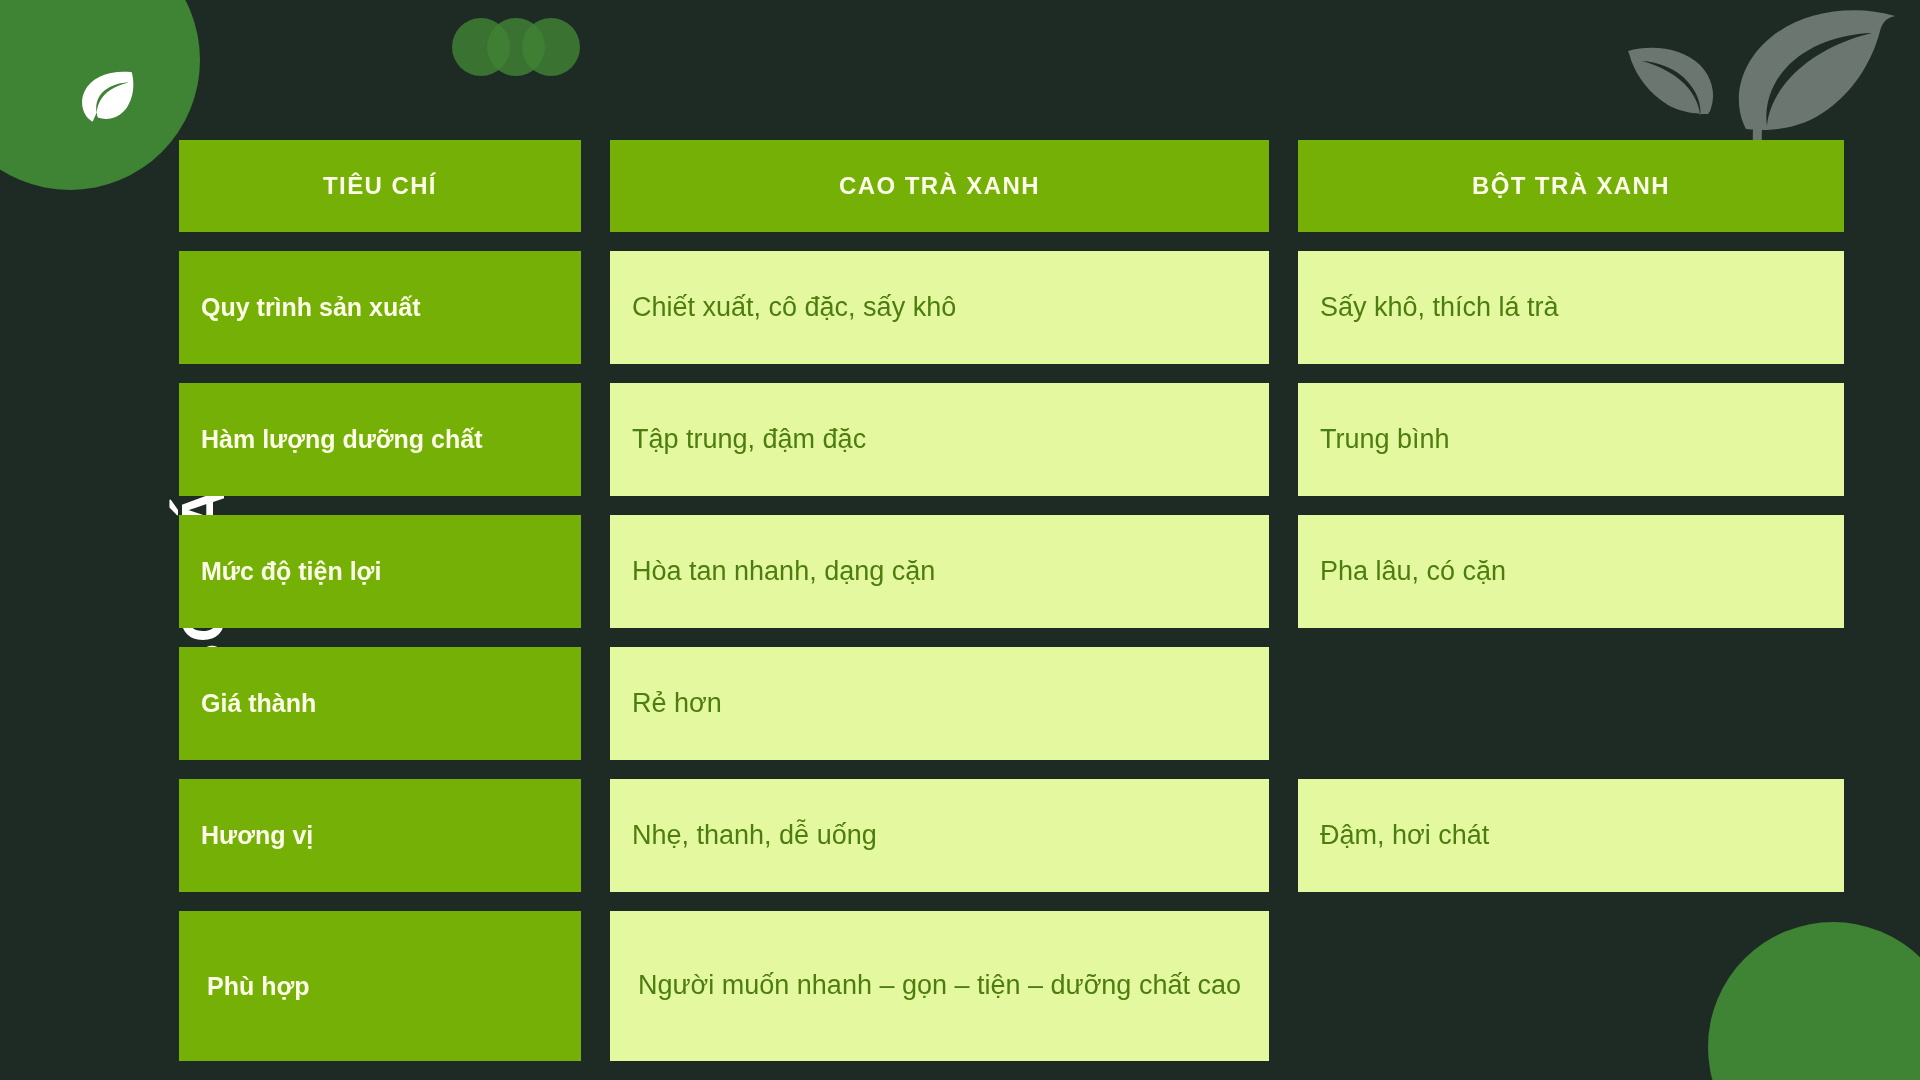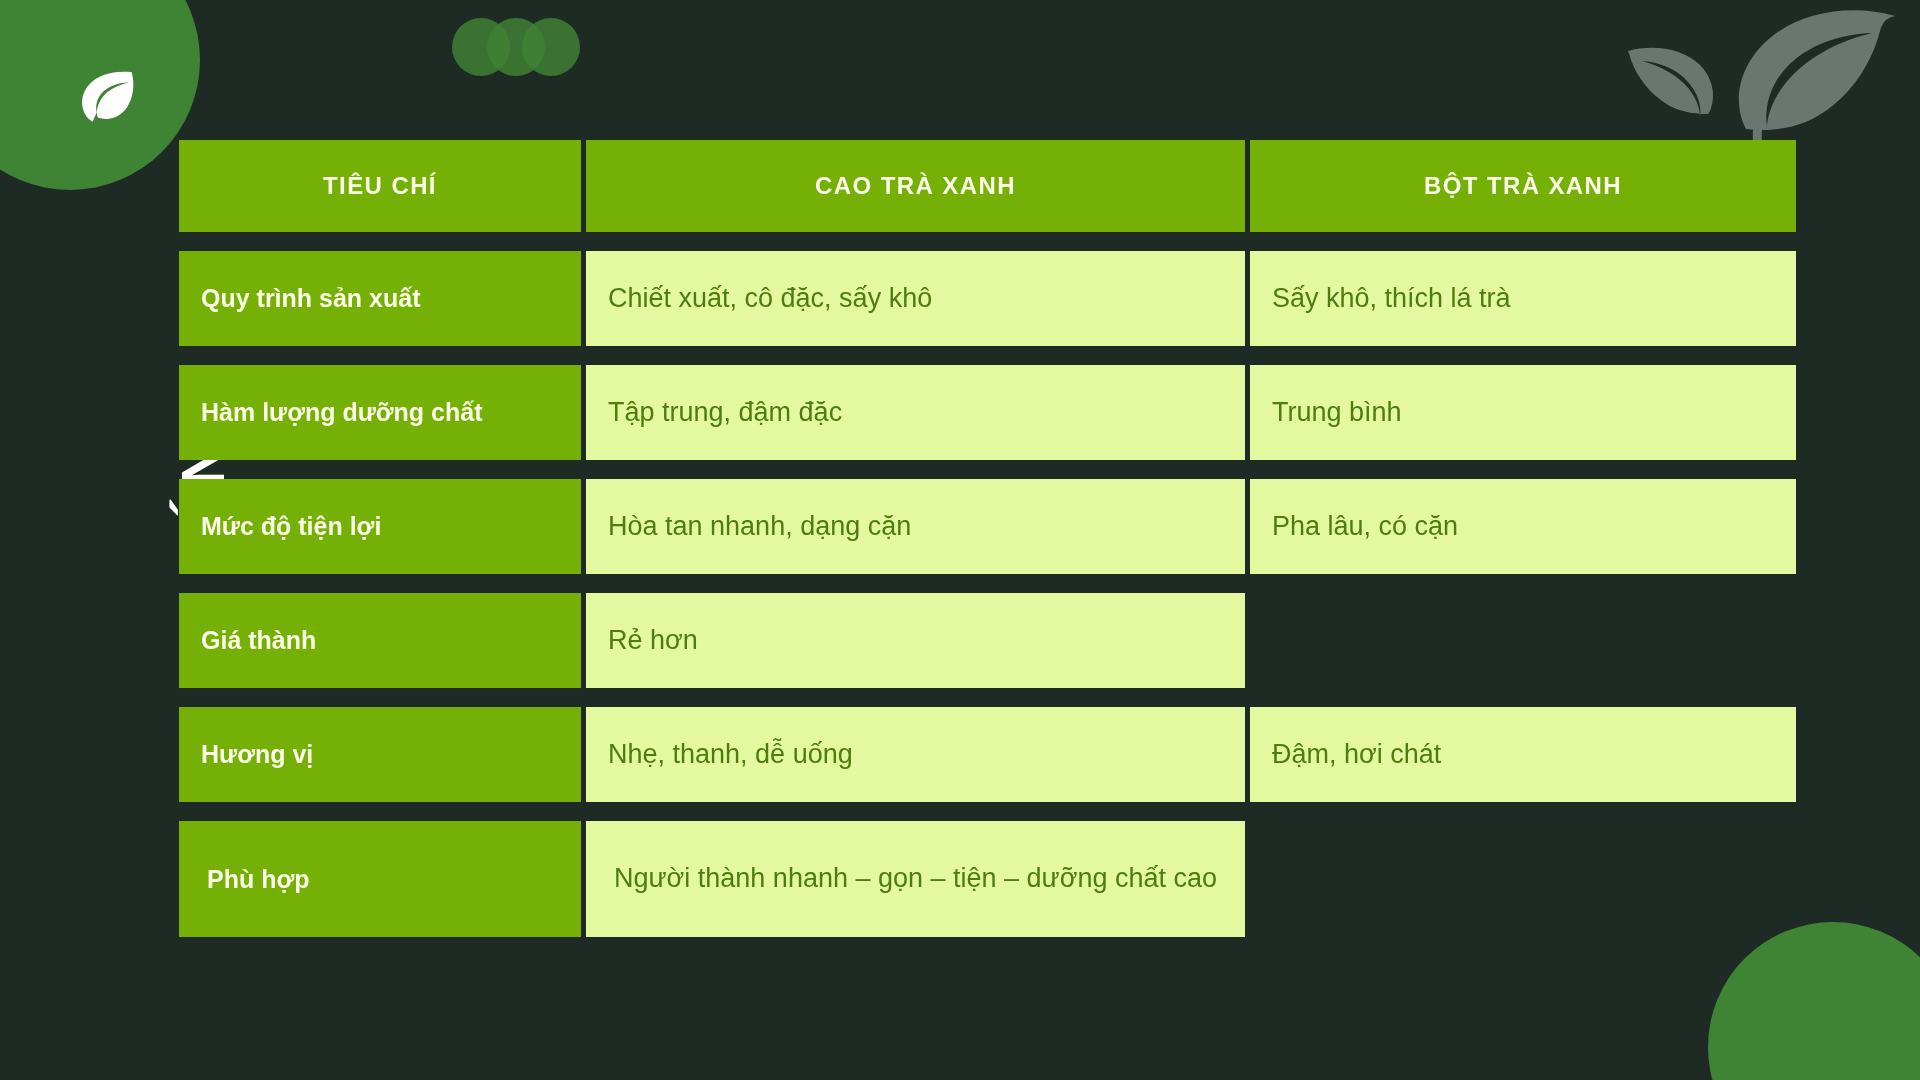--- a/index.html
+++ b/index.html
@@ -82,21 +82,21 @@
   
   .table-wrap {
     position:absolute;
     left:179px; top:140px;
     width:1647px;
   }
 
   .row {
     display:grid;
     grid-template-columns:402px 659px 546px;
-    column-gap:5px;
+    column-gap:29px;
     margin-bottom:19px;
   }
 
   .cell { display:flex; align-items:center; }
 
   .head-cell {
     background:#74b006;
     color:#fdfee8;
     height:92px;
     justify-content:center;
@@ -116,22 +116,22 @@
 
   .value-cell {
     background:#e4f8a0;
     color:#4d7c0f;
     font-size:27px;
     font-weight:400;
     padding:0 22px;
     line-height:1.32;
   }
 
-  .row-h-std .cell { height:95px; }
-  .row-h-tall .cell { height:116px;padding-left:28px; }
+  .row-h-std .cell { height:113px; }
+  .row-h-tall .cell { height:150px;padding-left:28px; }
 </style>
 </head>
 <body>
 
 <div class="decor">
 
   <div class="corner-leaf-badge">
     <svg viewBox="0 0 64 64" aria-hidden="true">
       <path fill="#ffffff" d="M57 7C36 5 18 11 11 26c-5 11-1 24 8 29l4-9c-2-9 2-18 10-23 6-4 14-6 21-6-10 2-20 7-26 15-4 6-6 13-4 19 12 4 25-2 30-13C60 27 59 15 57 7z"></path>
     </svg>
@@ -188,16 +188,16 @@
   </div>
 
   <div class="row row-h-std">
     <div class="cell label-cell">Hương vị</div>
     <div class="cell value-cell">Nhẹ, thanh, dễ uống</div>
     <div class="cell value-cell">Đậm, hơi chát</div>
   </div>
 
   <div class="row row-h-tall">
     <div class="cell label-cell">Phù hợp</div>
-    <div class="cell value-cell">Người thành nhanh – gọn – tiện – dưỡng chất cao</div>
+    <div class="cell value-cell">Người muốn nhanh – gọn – tiện – dưỡng chất cao</div>
   </div>
 
 </div>
 
 </body></html>

